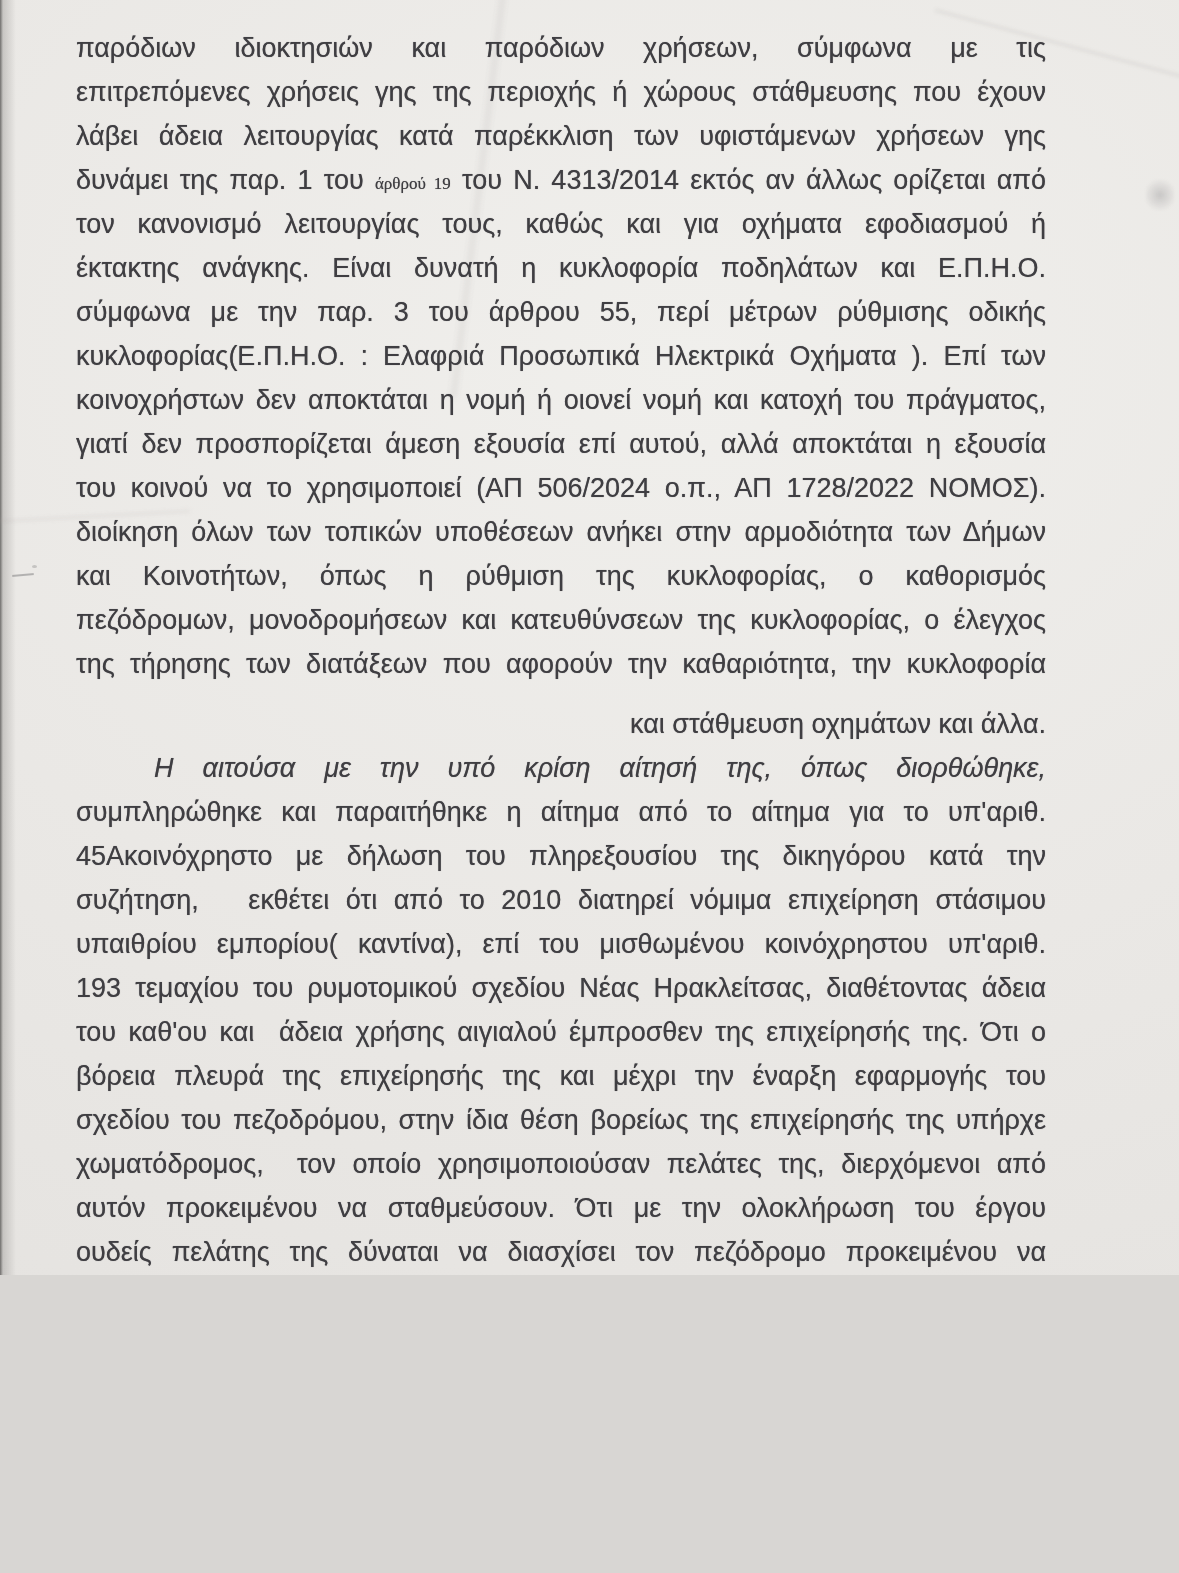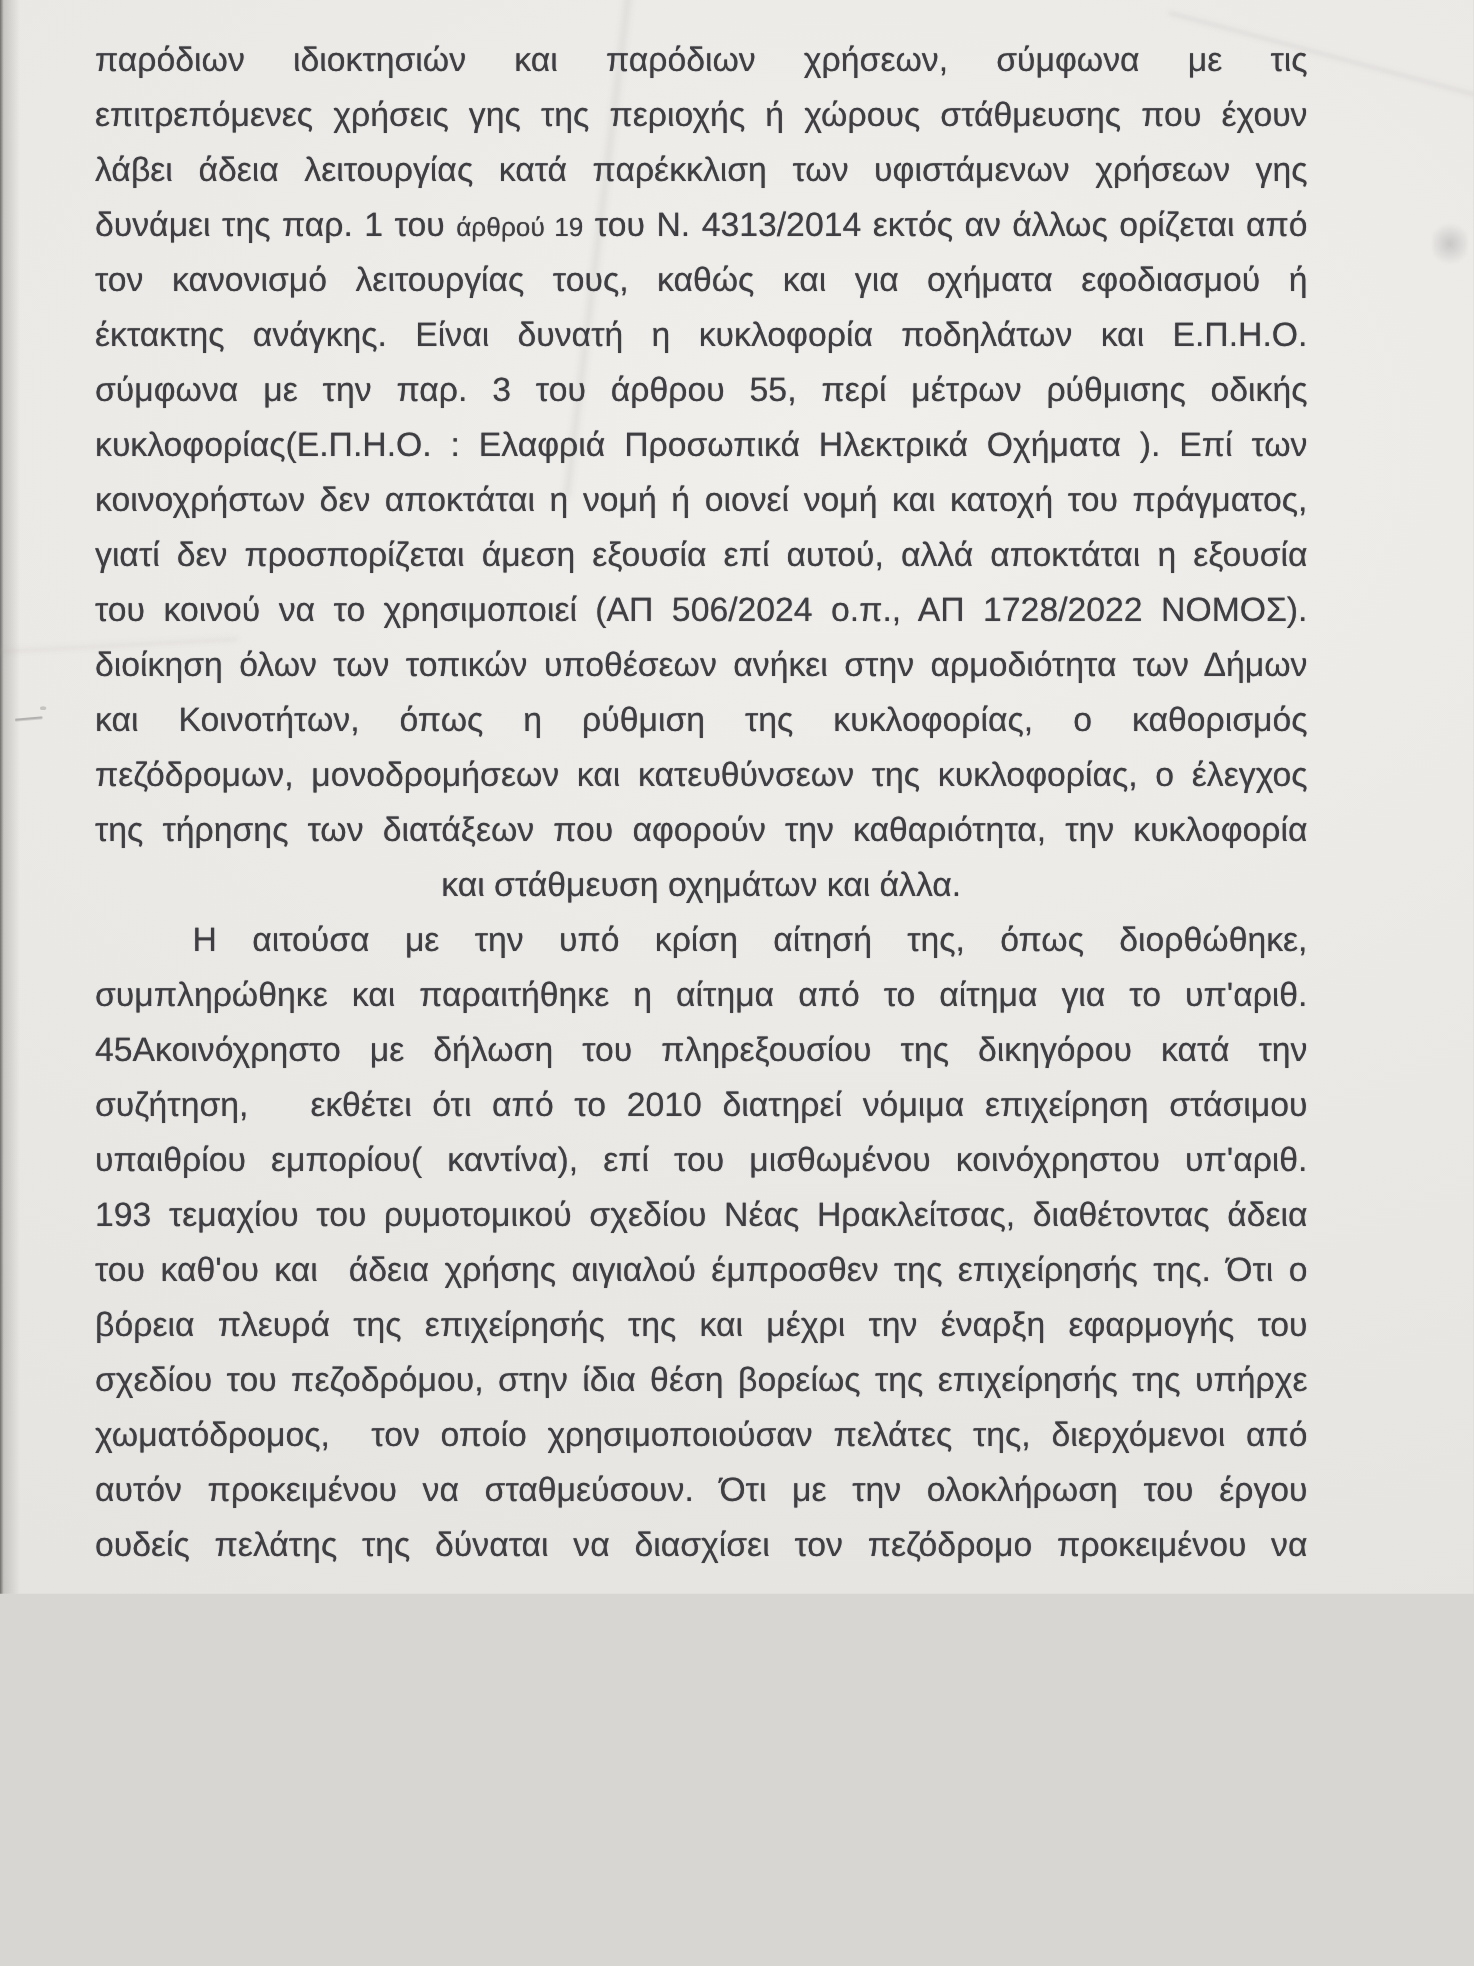--- a/index.html
+++ b/index.html
@@ -39,23 +39,23 @@
     position:absolute;left:76px;top:26px;width:970px;
     color:var(--ink);
     font-size:27px;line-height:44px;
     text-shadow:0 0 .7px rgba(62,61,66,.75);
   }
   .line{
     height:44px;overflow:hidden;
     text-align:justify;text-align-last:justify;
     white-space:normal;
   }
-  .line.no-just{text-align:center;text-align-last:auto;}
-  .line.indent{text-indent:78px;}
-  .small-run{font-size:21px;}
+  .line.no-just{text-align:right;text-align-last:auto;margin-top:16px;}
+  .line.indent{text-indent:78px;font-style:italic;}
+  .small-run{font-size:17px;font-family:Liberation Serif, serif;}
 
   .page-number{
     position:absolute;left:76px;top:1412px;width:970px;
     text-align:center;color:var(--ink);font-size:30px;
     text-shadow:0 0 .7px rgba(62,61,66,.7);
   }
   .signature{
     position:absolute;left:16px;top:1496px;width:192px;height:78px;
     stroke:var(--signature-ink);fill:none;stroke-width:3;
     stroke-linecap:round;stroke-linejoin:round;opacity:.92;

